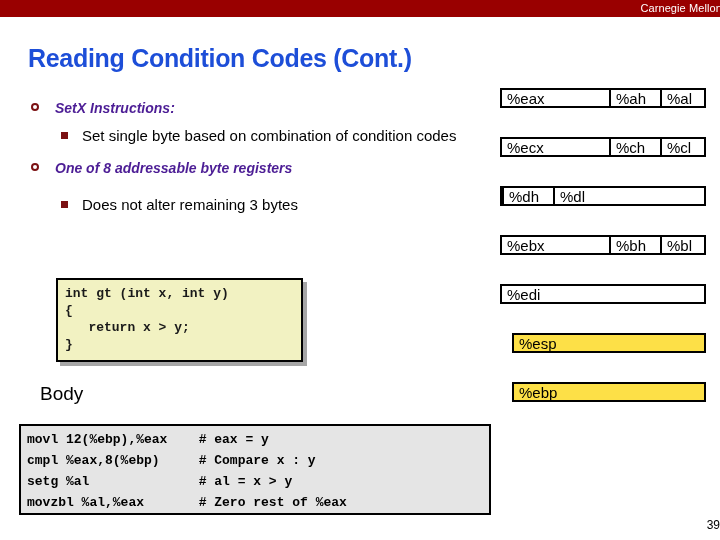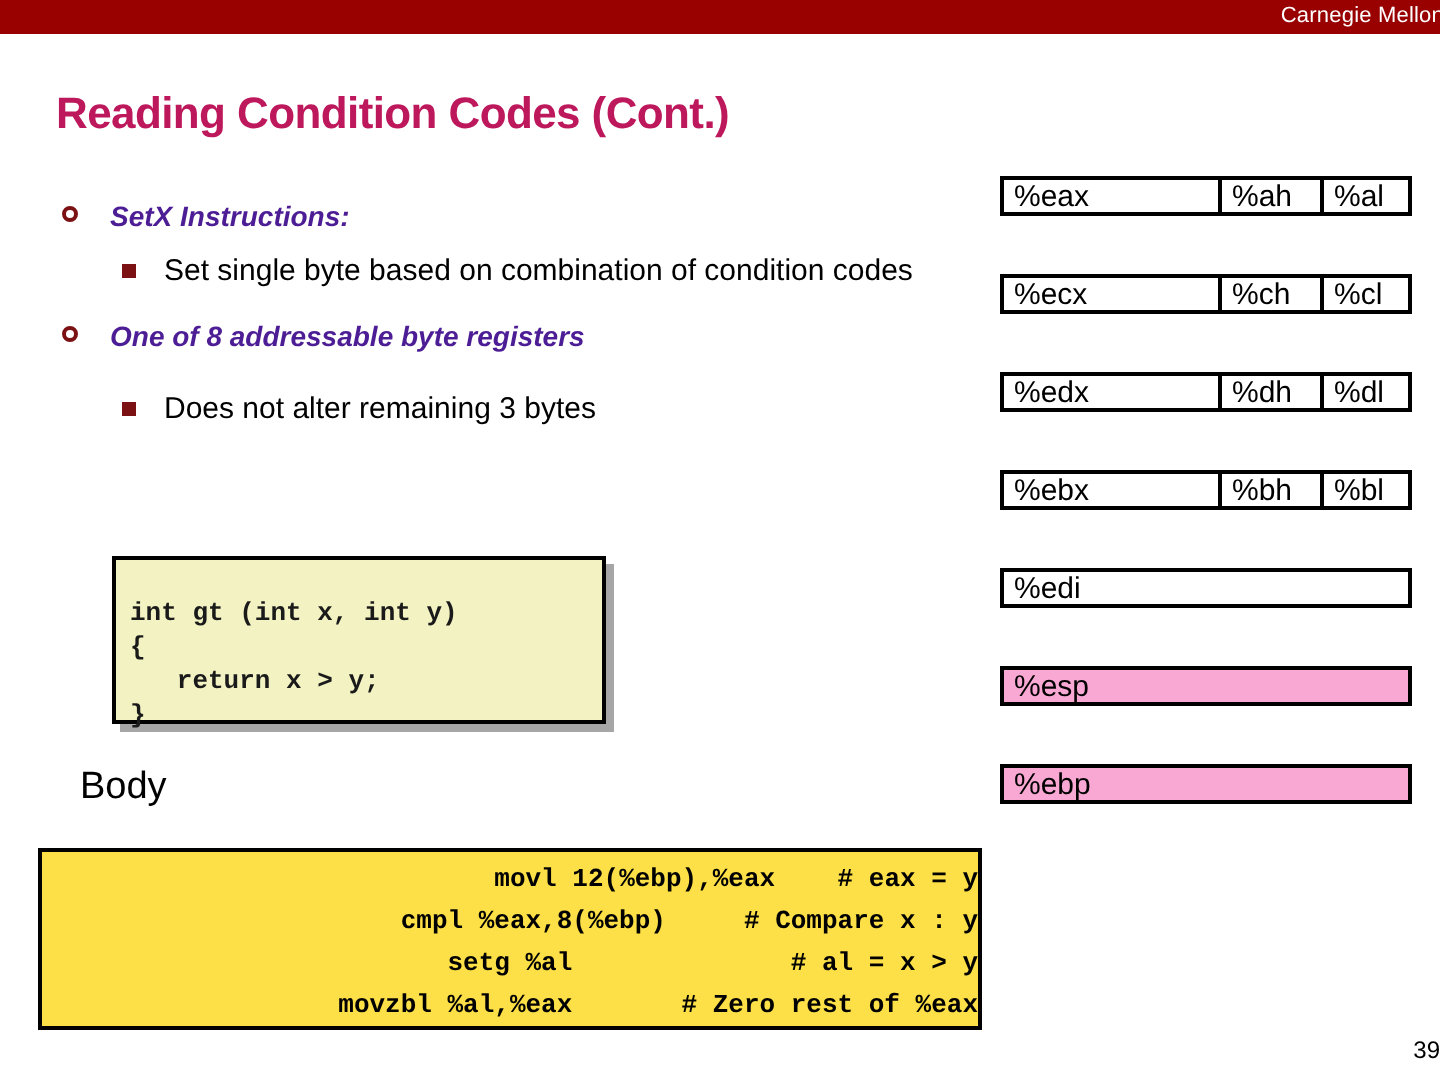--- a/index.html
+++ b/index.html
@@ -34,23 +34,23 @@
     line-height: 14px;
     white-space: nowrap;
     letter-spacing: 0.1px;
   }
 
   
   .slide-title {
     position: absolute;
     left: 28px;
     top: 44px;
-    font-size: 22px;
-    font-weight: bold;
-    color: #be185d;
+    font-size: 25px;
+    font-weight: bold;
+    color: #1d4ed8;
     letter-spacing: -0.3px;
     white-space: nowrap;
   }
 
   
   .bullets {
     position: absolute;
     left: 28px;
     top: 96px;
     width: 460px;
@@ -109,21 +109,21 @@
     position: relative;
     width: 247px;
     height: 84px;
     background: #f2f2c2;
     border: 2px solid #000000;
     box-sizing: border-box;
     box-shadow: 4px 4px 0 0 #a6a6a6;
   }
   .cbox pre {
     margin: 0;
-    padding: 18px 0 0 7px;
+    padding: 5px 0 0 7px;
     font-family: "Liberation Mono", monospace;
     font-size: 13px;
     line-height: 17px;
     font-weight: bold;
     color: #1a1a1a;
     white-space: pre;
   }
 
   
   .body-label {
@@ -134,24 +134,23 @@
     color: #000000;
   }
 
   
   .asmbox {
     position: absolute;
     left: 19px;
     top: 424px;
     width: 472px;
     height: 91px;
-    background: #fde047;
+    background: #e5e5e5;
     border: 2px solid #000000;
     box-sizing: border-box;
-    text-align: right;
   }
   .asmbox pre {
     margin: 0;
     padding: 3px 0 0 6px;
     font-family: "Liberation Mono", monospace;
     font-size: 13px;
     line-height: 21px;
     font-weight: bold;
     color: #000000;
     white-space: pre;
@@ -166,21 +165,21 @@
   }
   .regrow {
     position: relative;
     display: flex;
     height: 20px;
     border: 2px solid #000000;
     box-sizing: border-box;
     margin-bottom: 29px;
     background: #ffffff;
   }
-  .regrow.pink { background: #f9a8d4; }
+  .regrow.pink { background: #fde047; margin-left: 12px; }
   .cell {
     display: flex;
     align-items: center;
     font-size: 15px;
     color: #000000;
     padding-left: 5px;
     box-sizing: border-box;
     overflow: hidden;
     white-space: nowrap;
   }
@@ -262,21 +261,20 @@
     <div class="cell cell-l">%al</div>
   </div>
 
   <div class="regrow">
     <div class="cell cell-e">%ecx</div>
     <div class="cell cell-h">%ch</div>
     <div class="cell cell-l">%cl</div>
   </div>
 
   <div class="regrow">
-    <div class="cell cell-e">%edx</div>
     <div class="cell cell-h">%dh</div>
     <div class="cell cell-l">%dl</div>
   </div>
 
   <div class="regrow">
     <div class="cell cell-e">%ebx</div>
     <div class="cell cell-h">%bh</div>
     <div class="cell cell-l">%bl</div>
   </div>
 

